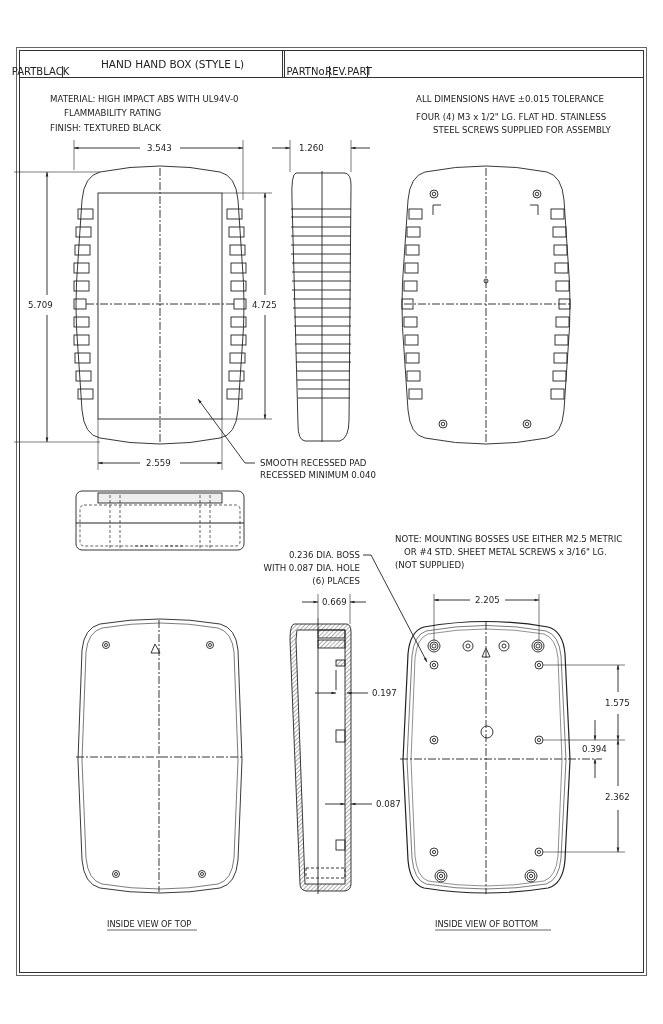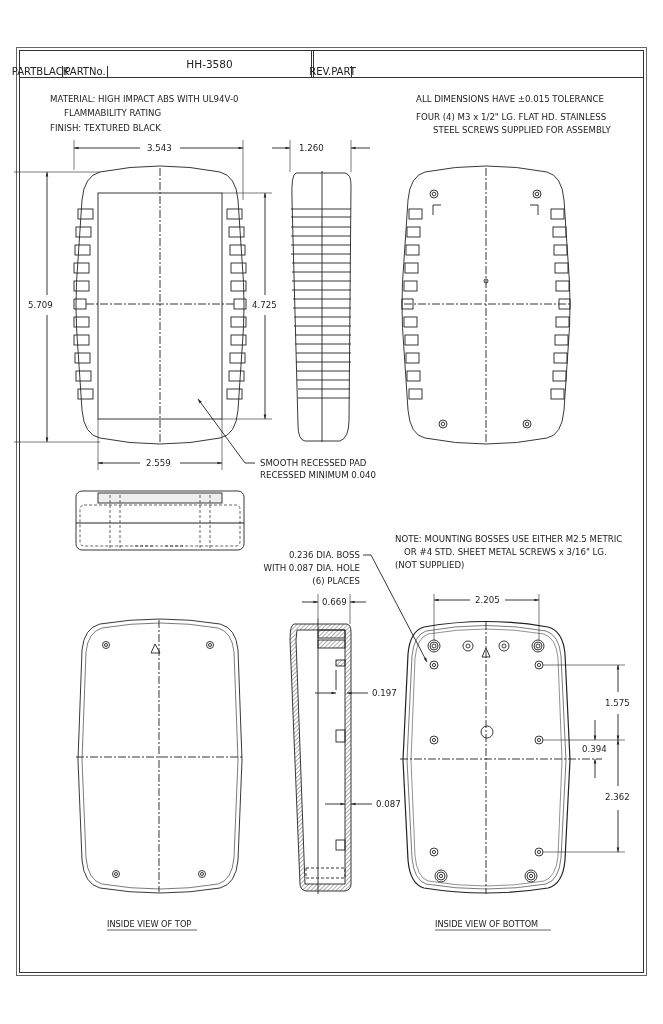--- a/index.html
+++ b/index.html
@@ -18,25 +18,25 @@
 <body>
 
 <div class="frame-outer"></div>
 <div class="frame-inner"></div>
 
 <div class="tb">
   <div class="c lbl" style="width:44px;">
     <span>PART</span>
     <span>BLACK</span>
   </div>
+  <div class="c dbl" style="width:222px;font-size:10.5px;">HAND HAND BOX  (STYLE L)</div>
   <div class="c lbl" style="width:45px;">
     <span>PART</span>
     <span>No.</span>
   </div>
-  <div class="c dbl" style="width:206px;font-size:10.5px;">HH-3580</div>
   <div class="c lbl" style="width:38px;">
     <span>REV.</span>
     <span>PART</span>
   </div>
   <div class="c" style="flex:1;border-right:none;"></div>
 </div>
 
 <svg width="663" height="1024" viewBox="0 0 663 1024" stroke="#222" fill="none" stroke-width="0.9">
   <defs>
     <marker id="ar" viewBox="0 0 10 10" refX="10" refY="5" markerWidth="7" markerHeight="5" orient="auto-start-reverse">

